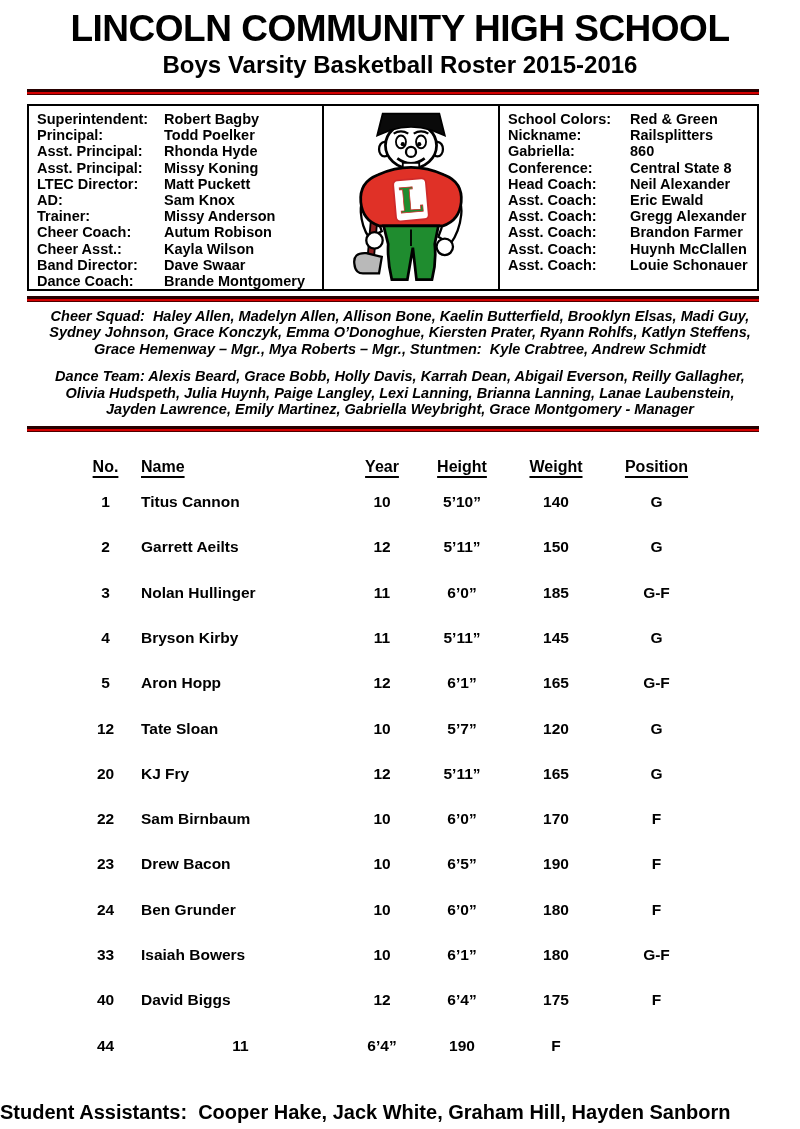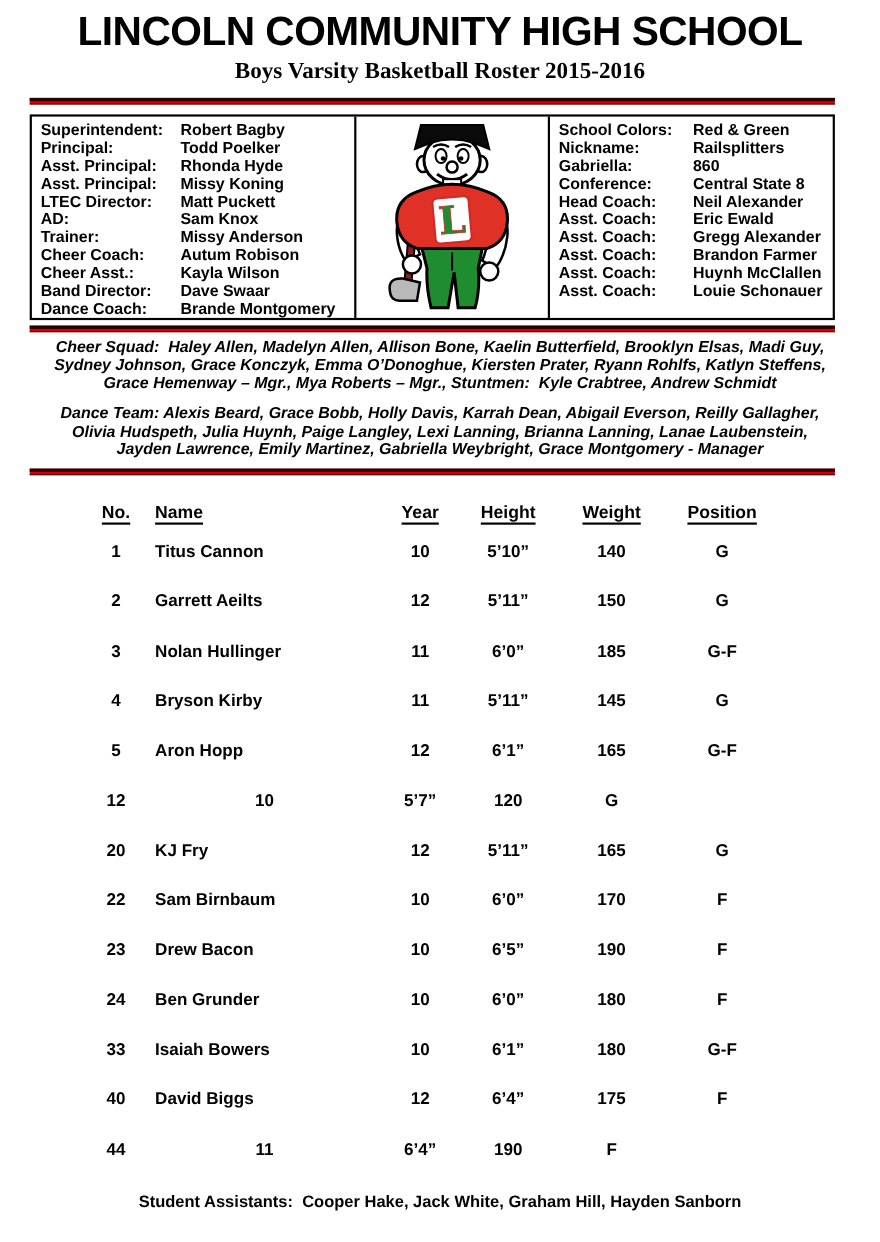--- a/index.html
+++ b/index.html
@@ -5,21 +5,21 @@
   * { margin:0; padding:0; box-sizing:border-box; }
   html,body { background:#ffffff; }
   body {
     width:800px; height:1129px; overflow:hidden;
     font-family:"Liberation Sans", sans-serif;
     font-weight:bold; color:#000;
   }
   #page { padding-top:7px; }
 
   .title { text-align:center; font-size:37px; line-height:44px; letter-spacing:-0.5px; }
-  .subtitle { text-align:center; font-size:21px; line-height:27px;font-family:Liberation Serif, serif; }
+  .subtitle { text-align:center; font-size:24px; line-height:27px; }
 
   .red-rule {
     height:6px; background:#d60000;
     border-top:3px solid #270000; border-bottom:1px solid #4d0000;
     margin-left:27px; margin-right:41px;
   }
   .rule-1 { margin-top:11px; }
   .rule-2 { margin-top:5px; }
   .rule-3 { margin-top:9px; }
 
@@ -46,21 +46,21 @@
   .t-head .hcell {
     text-align:center; text-decoration:underline;
     text-decoration-thickness:2px; text-underline-offset:4px;
   }
   .t-head .h-name { text-align:left; padding-left:8px; }
   .t-body { margin-top:1px; }
   .t-row { height:45.3px; align-items:center; font-size:15.5px; }
   .c { text-align:center; }
   .c-name { text-align:left; padding-left:8px; }
 
-  .footer-line { margin-top:16px; text-align:center; font-size:15px; white-space:pre-wrap; }
+  .footer-line { margin-top:33px; text-align:left; font-size:20px; white-space:pre-wrap; }
 </style>
 </head>
 <body>
 
 <div id="page">
 
   <div class="title">LINCOLN COMMUNITY HIGH SCHOOL</div>
   <div class="subtitle">Boys Varsity Basketball Roster 2015-2016</div>
 
   <div class="red-rule rule-1"></div>
@@ -264,20 +264,21 @@
         <div class="t-grid t-row">
           <div class="c">5</div>
           <div class="c-name">Aron Hopp</div>
           <div class="c">12</div>
           <div class="c">6’1”</div>
           <div class="c">165</div>
           <div class="c">G-F</div>
         </div>
         <div class="t-grid t-row">
           <div class="c">12</div>
+          <div class="c-name">Tate Sloan</div>
           <div class="c">10</div>
           <div class="c">5’7”</div>
           <div class="c">120</div>
           <div class="c">G</div>
         </div>
         <div class="t-grid t-row">
           <div class="c">20</div>
           <div class="c-name">KJ Fry</div>
           <div class="c">12</div>
           <div class="c">5’11”</div>

